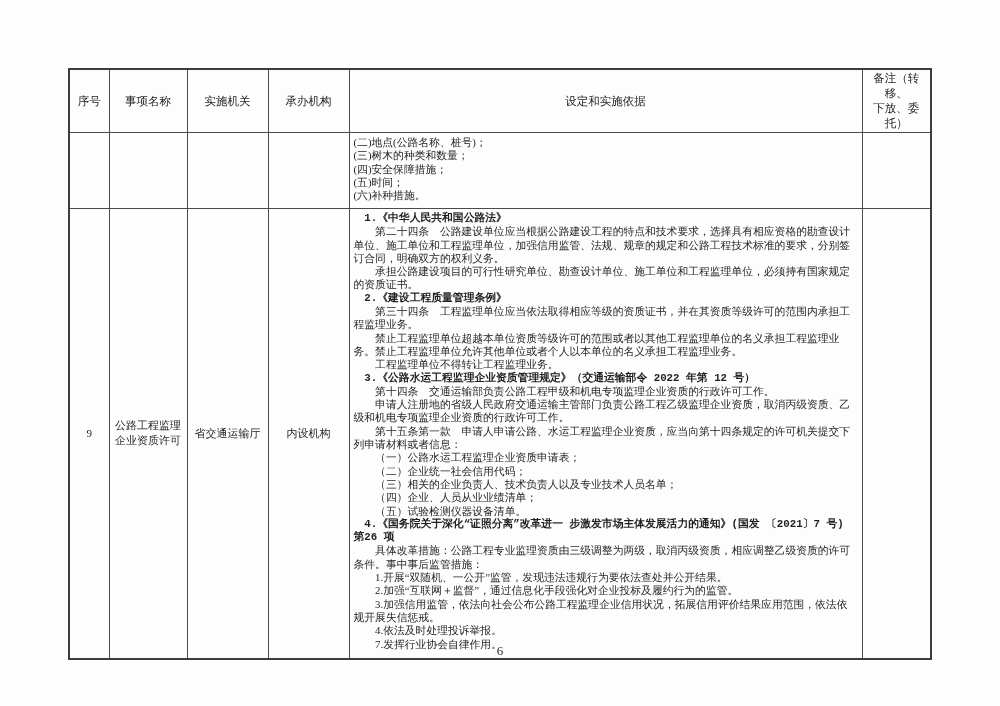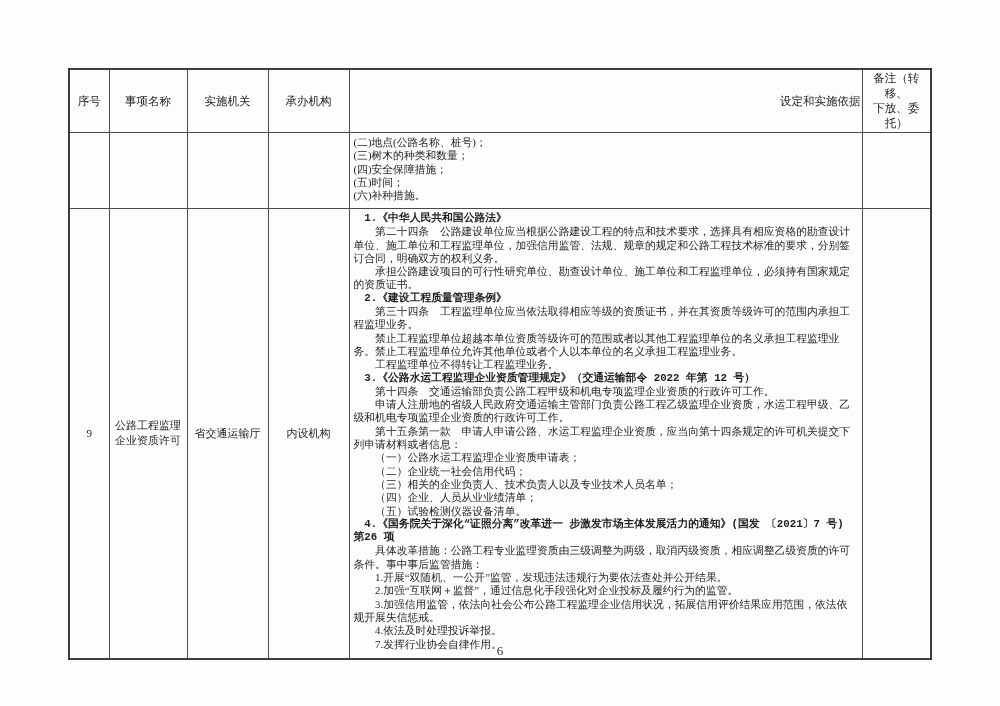--- a/index.html
+++ b/index.html
@@ -66,21 +66,21 @@
       <col style="width:81px">
       <col style="width:513px">
       <col style="width:69px">
     </colgroup>
     <thead>
       <tr>
         <th class="c-seq">序号</th>
         <th class="c-name">事项名称</th>
         <th class="c-agency">实施机关</th>
         <th class="c-office">承办机构</th>
-        <th class="c-basis" style="text-align:right;">设定和实施依据</th>
+        <th class="c-basis" style="text-align:center;">设定和实施依据</th>
         <th class="c-remark">备注（转移、
 下放、委托）</th>
       </tr>
     </thead>
     <tbody>
       <tr class="row-cont">
         <td class="c-seq"></td>
         <td class="c-name"></td>
         <td class="c-agency"></td>
         <td class="c-office"></td>
@@ -101,21 +101,21 @@
         <td class="c-basis">
             <p class="bp heading">1.《中华人民共和国公路法》</p>
             <p class="bp para">第二十四条　公路建设单位应当根据公路建设工程的特点和技术要求，选择具有相应资格的勘查设计单位、施工单位和工程监理单位，加强信用监管、法规、规章的规定和公路工程技术标准的要求，分别签订合同，明确双方的权利义务。</p>
             <p class="bp para">承担公路建设项目的可行性研究单位、勘查设计单位、施工单位和工程监理单位，必须持有国家规定的资质证书。</p>
             <p class="bp heading">2.《建设工程质量管理条例》</p>
             <p class="bp para">第三十四条　工程监理单位应当依法取得相应等级的资质证书，并在其资质等级许可的范围内承担工程监理业务。</p>
             <p class="bp para">禁止工程监理单位超越本单位资质等级许可的范围或者以其他工程监理单位的名义承担工程监理业务。禁止工程监理单位允许其他单位或者个人以本单位的名义承担工程监理业务。</p>
             <p class="bp para">工程监理单位不得转让工程监理业务。</p>
             <p class="bp heading">3.《公路水运工程监理企业资质管理规定》（交通运输部令 2022 年第 12 号）</p>
             <p class="bp para">第十四条　交通运输部负责公路工程甲级和机电专项监理企业资质的行政许可工作。</p>
-            <p class="bp para">申请人注册地的省级人民政府交通运输主管部门负责公路工程乙级监理企业资质，水运工程甲级、乙级和机电专项监理企业资质的行政许可工作。</p>
+            <p class="bp para">申请人注册地的省级人民政府交通运输主管部门负责公路工程乙级监理企业资质，取消丙级资质、乙级和机电专项监理企业资质的行政许可工作。</p>
             <p class="bp para">第十五条第一款　申请人申请公路、水运工程监理企业资质，应当向第十四条规定的许可机关提交下列申请材料或者信息：</p>
             <p class="bp para">（一）公路水运工程监理企业资质申请表；</p>
             <p class="bp para">（二）企业统一社会信用代码；</p>
             <p class="bp para">（三）相关的企业负责人、技术负责人以及专业技术人员名单；</p>
             <p class="bp para">（四）企业、人员从业业绩清单；</p>
             <p class="bp para">（五）试验检测仪器设备清单。</p>
             <p class="bp heading">4.《国务院关于深化“证照分离”改革进一 步激发市场主体发展活力的通知》(国发 〔2021〕7 号) 第26 项</p>
             <p class="bp para">具体改革措施：公路工程专业监理资质由三级调整为两级，取消丙级资质，相应调整乙级资质的许可条件。事中事后监管措施：</p>
             <p class="bp para">1.开展“双随机、一公开”监管，发现违法违规行为要依法查处并公开结果。</p>
             <p class="bp para">2.加强“互联网＋监督”，通过信息化手段强化对企业投标及履约行为的监管。</p>

